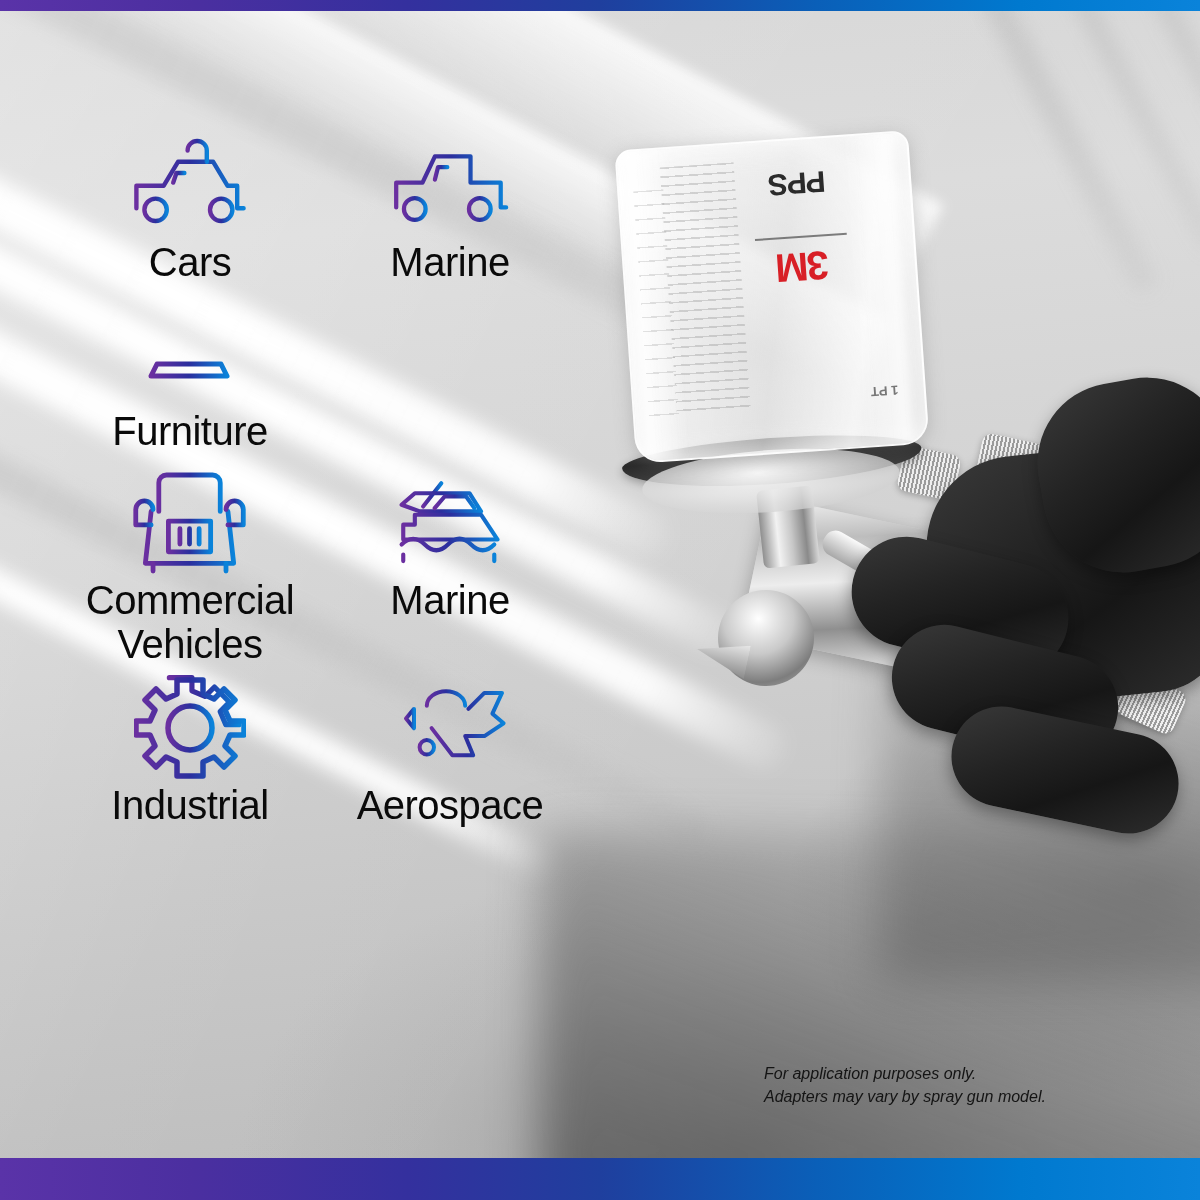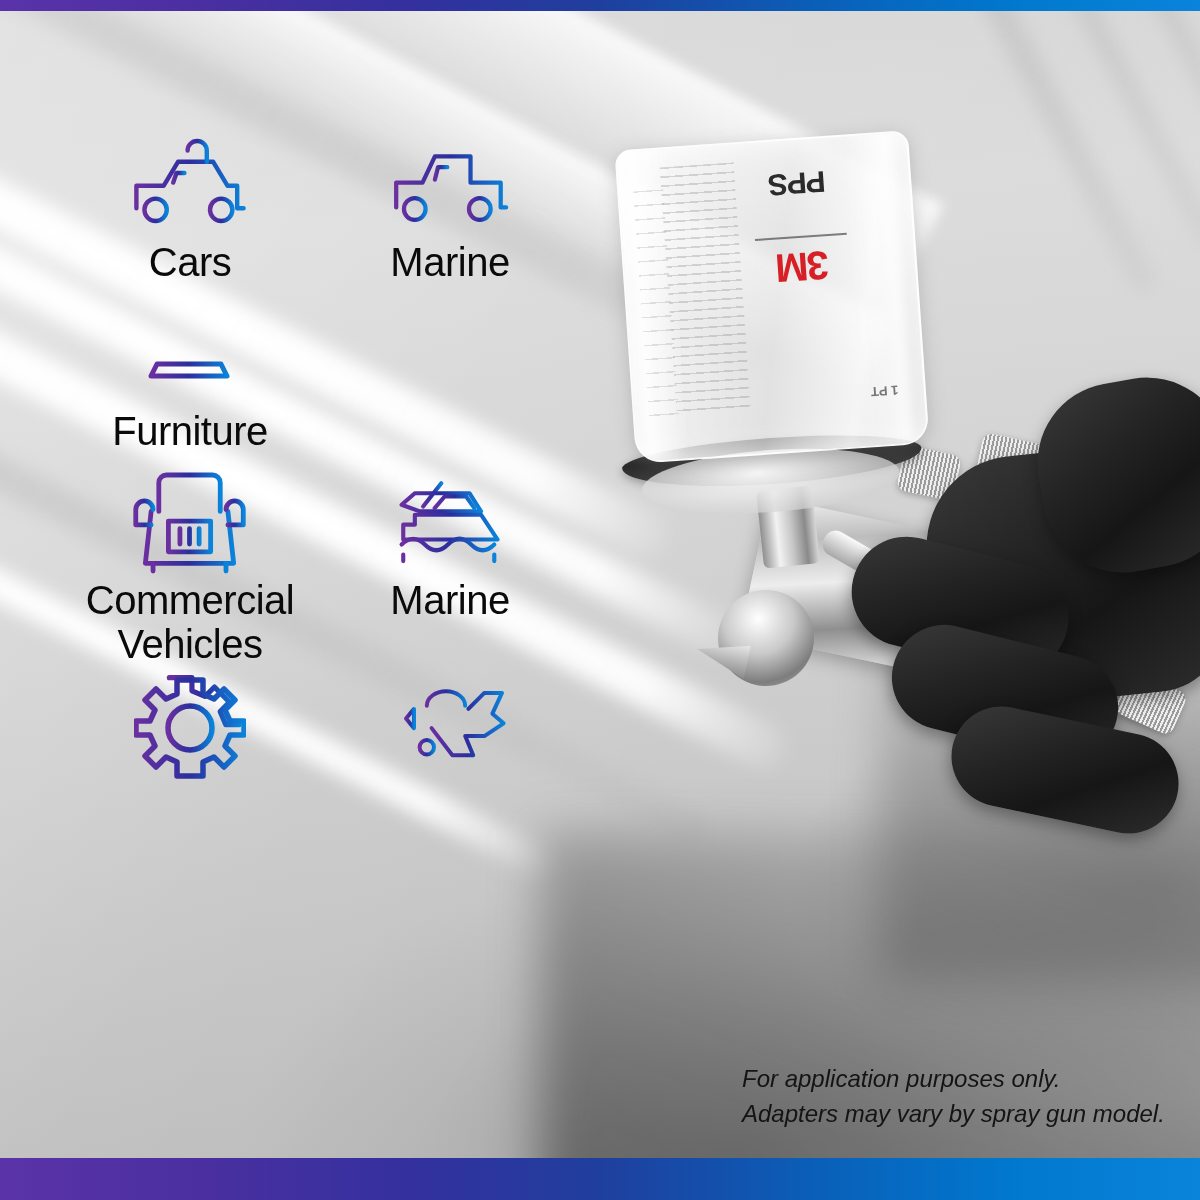--- a/index.html
+++ b/index.html
@@ -235,23 +235,23 @@
   }
 
   
   .row1 { margin-bottom: 14px; }
   .row2 { margin-bottom: 14px; flex-direction: column; }
   .row3 { margin-bottom: 6px; }
 
   
   .disclaimer {
     position: absolute;
-    left: 742px; top: 1062px;
+    left: 764px; top: 1062px;
     font-style: italic;
-    font-size: 24px;
+    font-size: 16px;
     line-height: 1.45;
     color: #141414;
     white-space: pre-line;
     font-family: "Liberation Sans", sans-serif;
   }
 </style>
 </head>
 <body>
 
 <div id="stage">
@@ -452,20 +452,21 @@
                   <stop offset="1" stop-color="#0a83da"></stop>
             </linearGradient>
               </defs>
             <g stroke="url(#g7)" stroke-width="5.5" stroke-linecap="round" stroke-linejoin="round" fill="none">
               <path d="M44 6 L68 6 L68 20 L82 26 L92 16 L108 32 L98 42 L104 56 L118 56 L118 56" transform="translate(-6,0) scale(0.94)"></path>
               <path d="M43 8 L69 8 L69 22 L80 27 L90 17 L101 28 L91 38 L96 49 L110 49 L110 63 L96 63 L91 74 L101 84 L90 95 L80 85 L69 90 L69 104 L43 104 L43 90 L32 85 L22 95 L11 84 L21 74 L16 63 L2 63 L2 49 L16 49 L21 38 L11 28 L22 17 L32 27 L43 22 Z"></path>
               <circle cx="56" cy="56" r="22"></circle>
             </g>
           </svg>
         </div>
+        <div class="caption">Industrial</div>
       </div>
 
       <div class="cell">
         <div class="iconbox">
           <svg width="150" height="105" viewBox="0 0 150 105" fill="none">
             <defs>
                 <linearGradient id="g8" x1="0" y1="0" x2="1" y2="0">
               <stop offset="0" stop-color="#6b2fa0"></stop>
                   <stop offset="0.5" stop-color="#2b2f9e"></stop>
                   <stop offset="1" stop-color="#0a83da"></stop>
@@ -478,20 +479,21 @@
               <path d="M30 28 L98 28"></path>
               <path d="M30 52 L86 52"></path>
               <path d="M98 28 L118 8 L140 8 L128 34 L142 46 L118 62 L94 62 L104 86 L78 86 L52 52"></path>
               <path d="M46 24 a24 18 0 0 1 48 0"></path>
               <path d="M70 10 L70 26"></path>
               <path d="M46 56 L46 66"></path>
               <circle cx="46" cy="76" r="9"></circle>
             </g>
           </svg>
         </div>
+        <div class="caption">Aerospace</div>
       </div>
     </div>
 
   </div>
 
   <div class="disclaimer">For application purposes only.
 Adapters may vary by spray gun model.</div>
 
   <div class="bottombar"></div>
 

